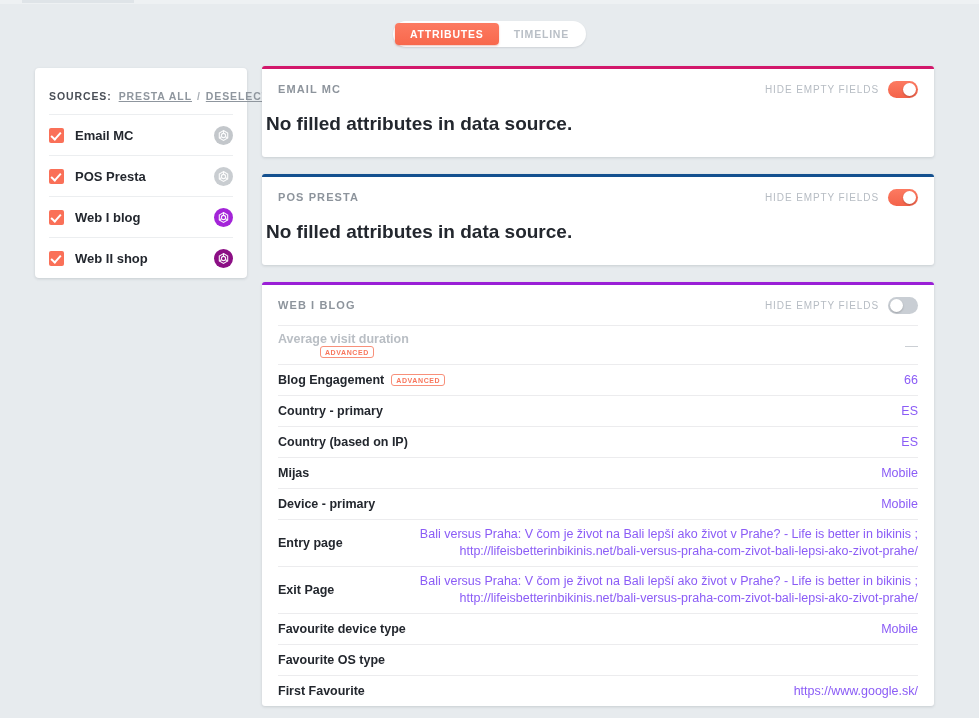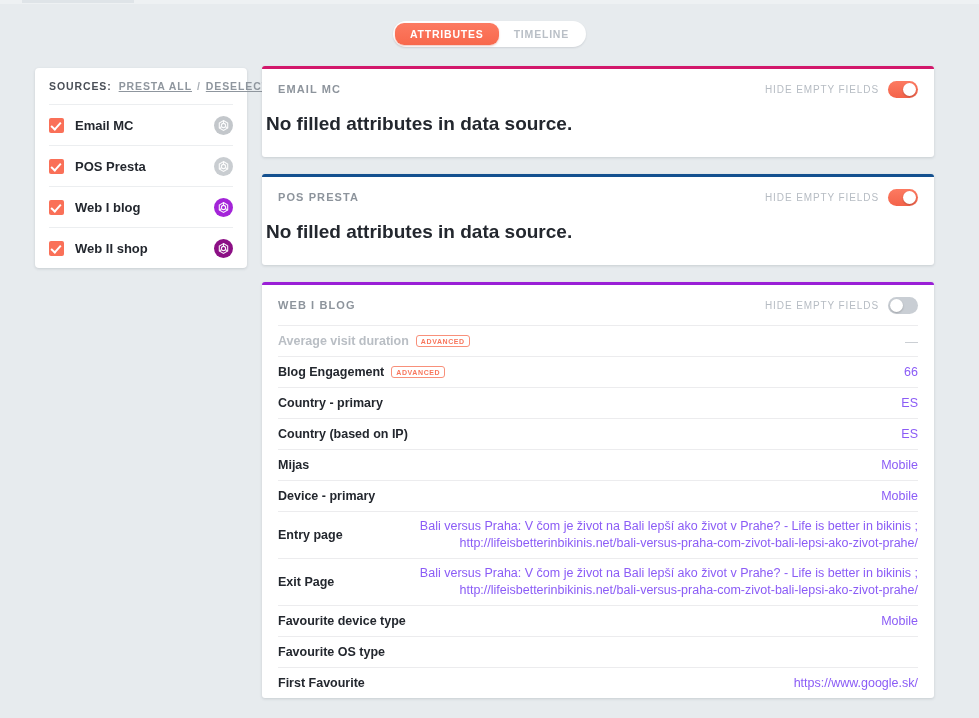--- a/index.html
+++ b/index.html
@@ -56,21 +56,21 @@
     border: none;
     background: transparent;
     font-family: "Liberation Sans", sans-serif;
     font-size: 10.5px;
     font-weight: bold;
     letter-spacing: 0.8px;
     color: #b9bfc6;
     padding: 0 15px;
     height: 22px;
     line-height: 22px;
-    border-radius: 9px;
+    border-radius: 4px;
     cursor: pointer;
     white-space: nowrap;
   }
   .seg-btn.active {
     background: #fa7058;
     background: linear-gradient(180deg, #fc7a61 0%, #f8684c 100%);
     color: #ffffff;
     box-shadow: 0 1px 2px rgba(200,80,60,0.35);
   }
 
@@ -87,20 +87,21 @@
   }
   .sources-head {
     display: flex;
     align-items: center;
     height: 36px;
     font-size: 10.5px;
     font-weight: bold;
     letter-spacing: 0.9px;
     color: #4a4f57;
     white-space: nowrap;
+    margin-top: 10px;
   }
   .sources-head .lbl { margin-right: 7px; }
   .sources-head .lnk {
     color: #8f969e;
     text-decoration: underline;
     cursor: pointer;
     font-weight: bold;
   }
   .sources-head .sep { color: #a8aeb5; margin: 0 5px; }
 
@@ -225,21 +226,21 @@
   .attr-label {
     flex: 0 0 auto;
     max-width: 58%;
     font-size: 12.5px;
     font-weight: bold;
     color: #23272e;
     display: flex;
     align-items: center;
     white-space: nowrap;
   }
-  .attr.empty .attr-label { color: #b9bec4; }
+  .attr.empty .attr-label { color: #b9bec4; flex-direction: column; }
   .badge {
     display: inline-block;
     margin-left: 7px;
     border: 1px solid #f8907a;
     border-radius: 3px;
     color: #f8765c;
     font-size: 7px;
     font-weight: bold;
     letter-spacing: 0.6px;
     padding: 2px 4px 1px 4px;

